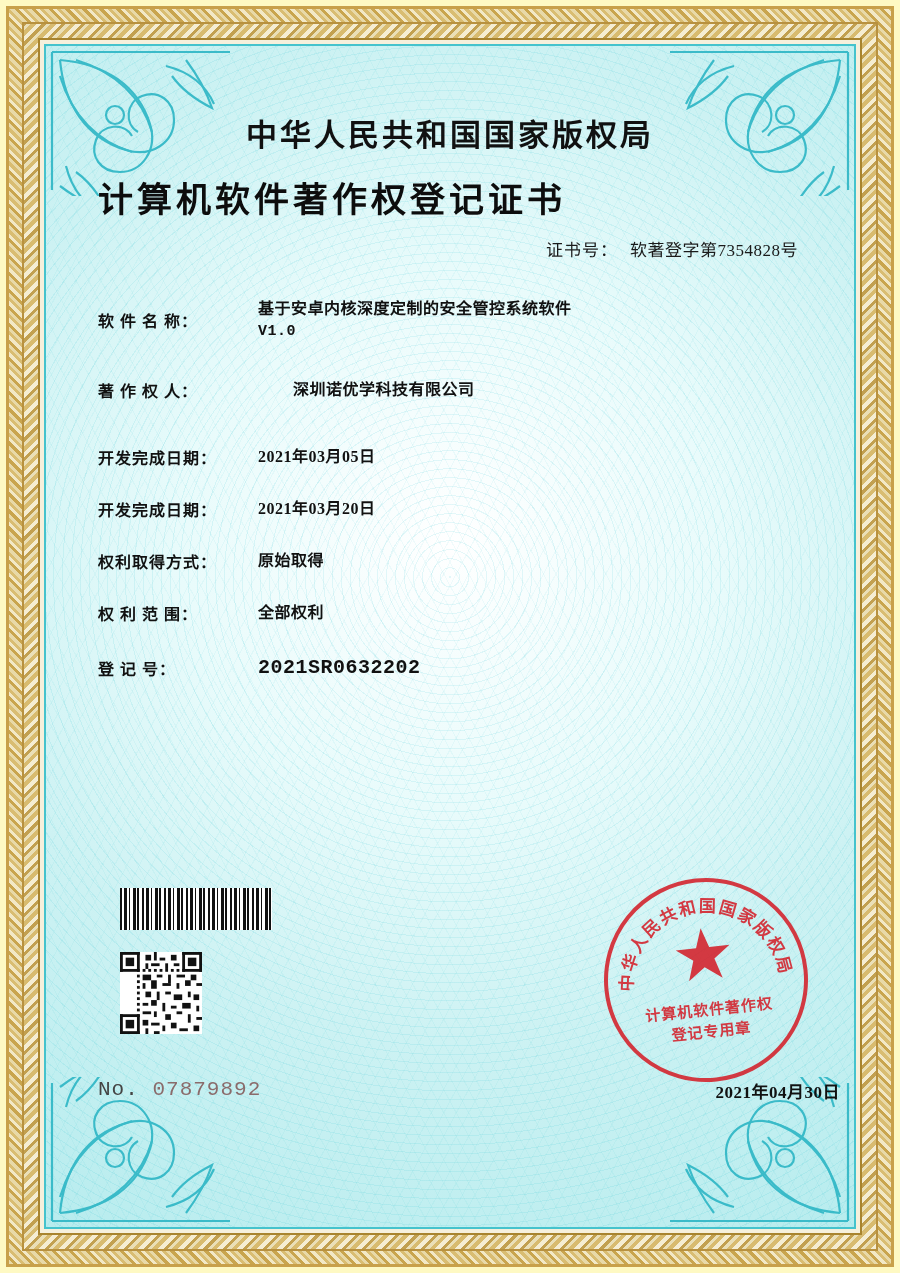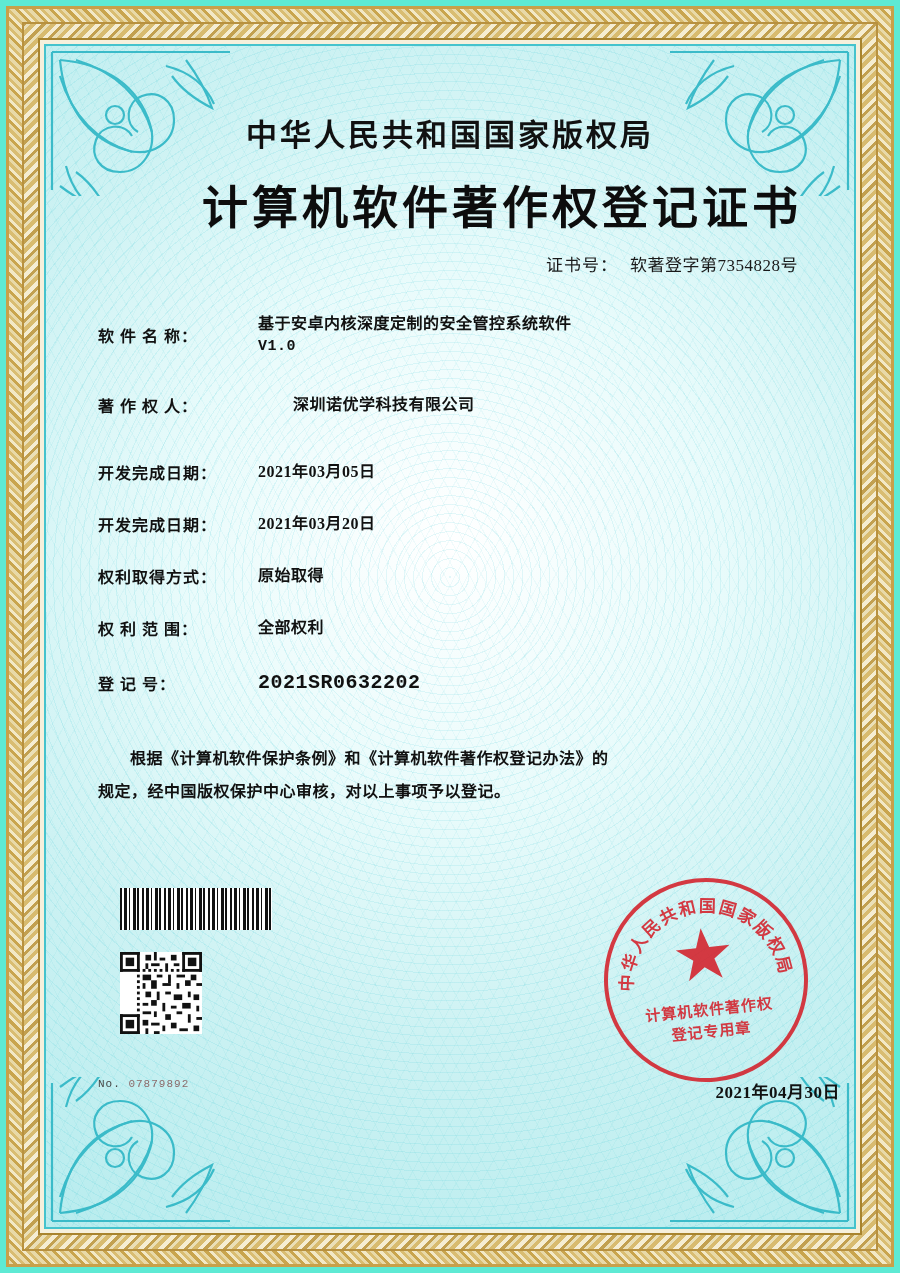--- a/index.html
+++ b/index.html
@@ -8,21 +8,21 @@
     background: #ffffff;
   }
   body {
     font-family: "Liberation Serif", "DejaVu Serif", serif;
   }
   .page {
     position: relative;
     width: 900px;
     height: 1273px;
     overflow: hidden;
-    background: #5eead4;
+    background: #fef9c3;
   }
 
   
   .frame-outer {
     position: absolute;
     left: 6px; top: 6px;
     width: 888px; height: 1261px;
     box-sizing: border-box;
     border: 3px solid #c8a04a;
     background:
@@ -111,22 +111,22 @@
     margin-top: 66px;
     text-align: center;
     font-size: 31px;
     font-weight: bold;
     letter-spacing: 3px;
     color: #111;
     font-family: "Liberation Serif", "DejaVu Serif", serif;
   }
   .title-sub {
     margin-top: 16px;
-    text-align: right;
-    font-size: 46px;
+    text-align: left;
+    font-size: 35px;
     font-weight: bold;
     letter-spacing: 4px;
     color: #0d0d0d;
     font-family: "Liberation Serif", "DejaVu Serif", serif;
   }
 
   .cert-no-row {
     margin-top: 14px;
     display: flex;
     justify-content: flex-end;
@@ -203,21 +203,21 @@
     height: 82px;
     background:
       linear-gradient(#111,#111) 0 0/100% 100% no-repeat;
     position: relative;
   }
 
   .serial {
     position: absolute;
     left: 98px;
     top: 1078px;
-    font-size: 11px;
+    font-size: 21px;
     color: #444;
     letter-spacing: 1px;
     font-family: "Liberation Mono", "DejaVu Sans Mono", monospace;
   }
   .serial .num { color: #8a6b6b; }
 
   .issue-date {
     position: absolute;
     right: 60px;
     top: 1078px;
@@ -368,24 +368,20 @@
     <div class="field scope">
       <div class="label">权 利 范 围：</div>
       <div class="value">全部权利</div>
     </div>
 
     <div class="field regno">
       <div class="label">登 记 号：</div>
       <div class="value mono">2021SR0632202</div>
     </div>
 
-    <div class="statement">
-      <span class="indent">根据《计算机软件保护条例》和《计算机软件著作权登记办法》的</span>
-      <span>规定，经中国版权保护中心审核，对以上事项予以登记。</span>
-    </div>
   </div>
 
   <div class="codes">
     <div class="barcode"></div>
     <svg class="qr" viewBox="0 0 29 29">
       <rect width="29" height="29" fill="#ffffff"></rect>
       <g fill="#111111">
 
         <rect x="0" y="0" width="7" height="1"></rect>
           <rect x="0" y="6" width="7" height="1"></rect>

